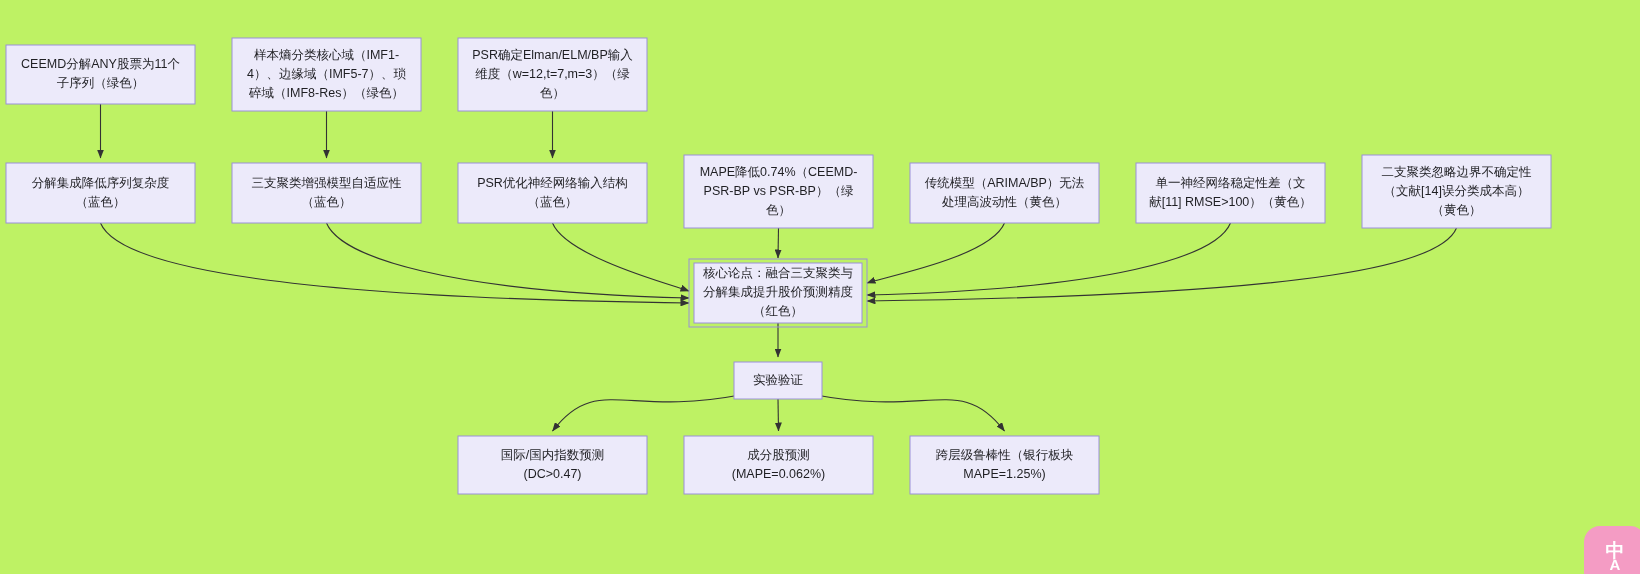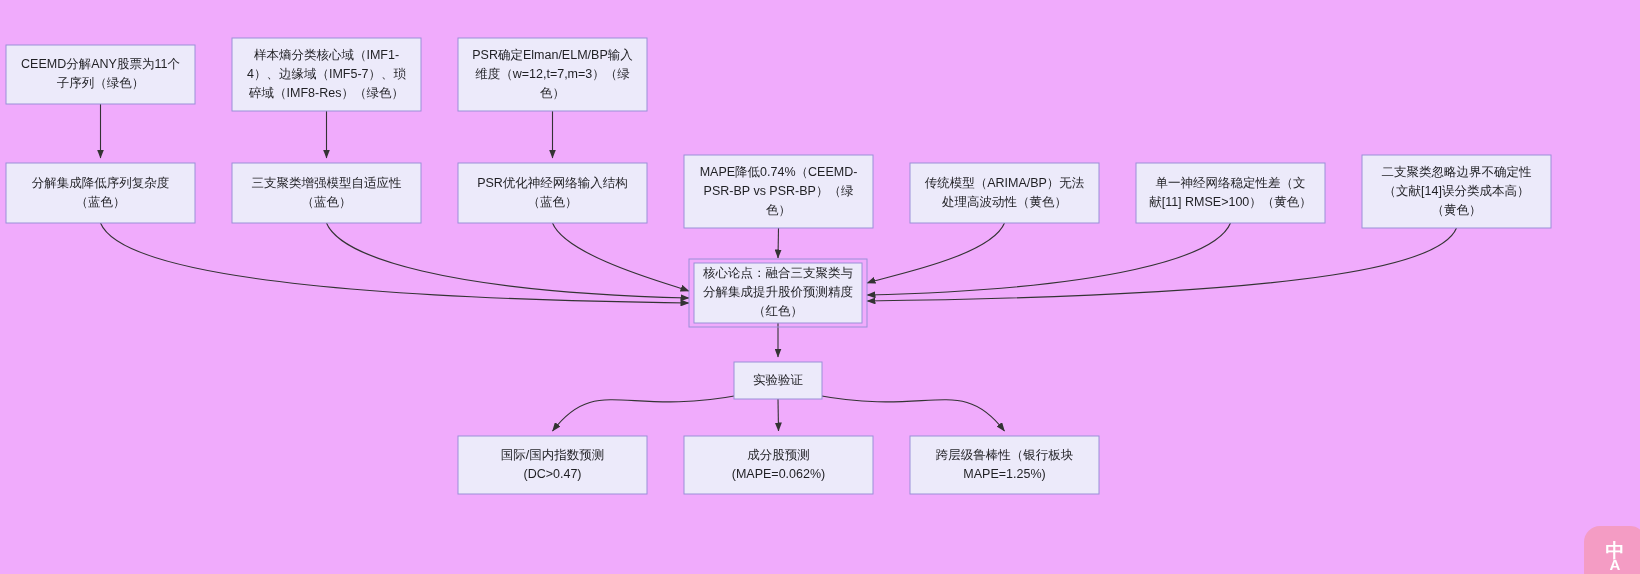--- a/index.html
+++ b/index.html
@@ -11,21 +11,21 @@
     width: 1640px;
     height: 574px;
     overflow: hidden;
     font-family: "Liberation Sans", "DejaVu Sans", sans-serif;
     position: relative;
   }
   #stage {
     position: relative;
     width: 1640px;
     height: 574px;
-    background: #f0abfc;
+    background: #bef264;
   }
   svg.flow {
     position: absolute;
     left: 0;
     top: 0;
     width: 1640px;
     height: 574px;
     display: block;
   }
   .node-rect {

